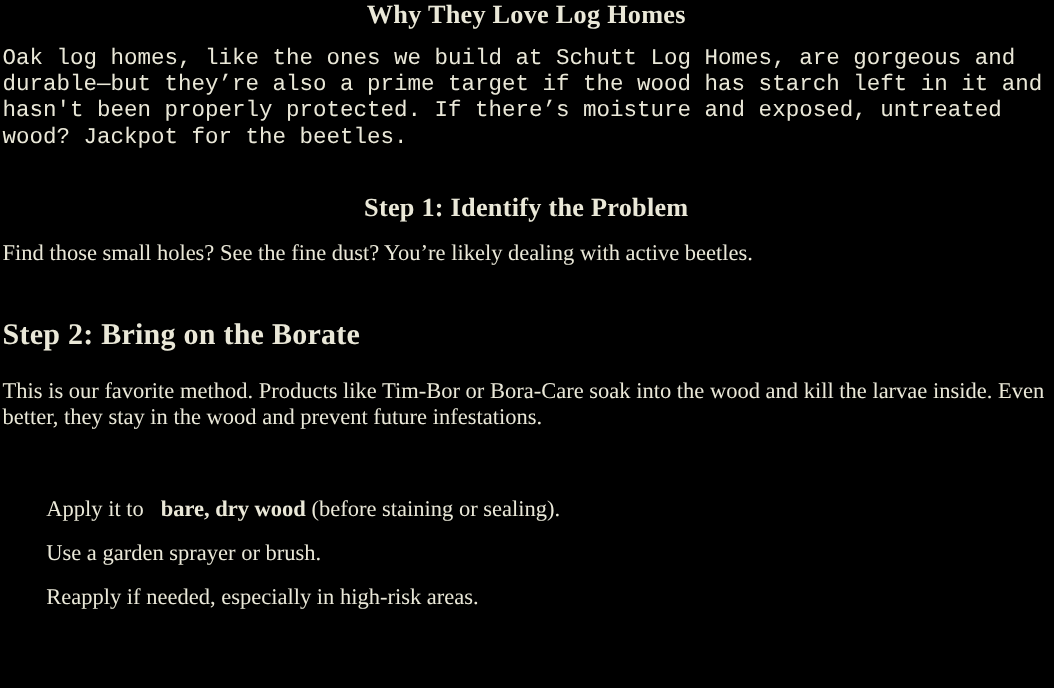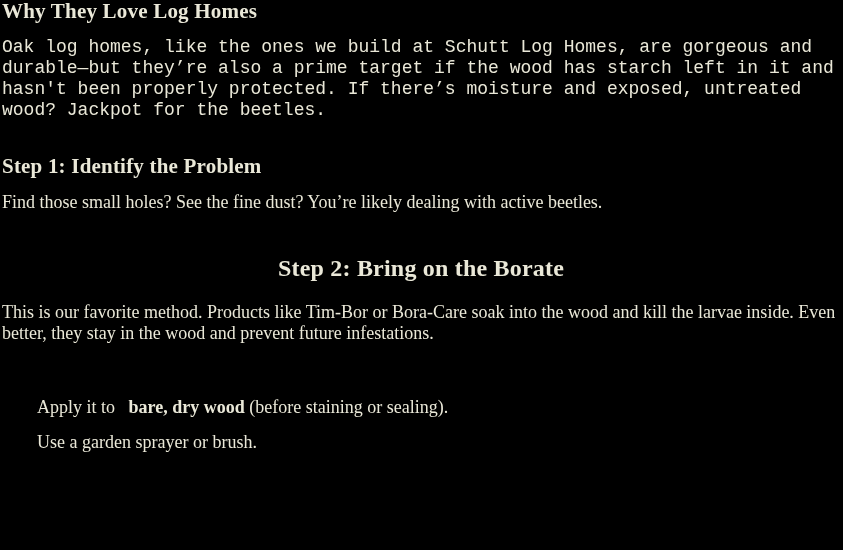--- a/index.html
+++ b/index.html
@@ -16,28 +16,28 @@
   }
   .doc {
     padding: 0 3px 0 2px;
   }
   .h-md {
     font-size: 21px;
     line-height: 23px;
     font-weight: bold;
     margin: 0;
     letter-spacing: 0.2px;
+    text-align: center;
   }
   .h-lg {
     font-size: 24px;
     line-height: 28px;
     font-weight: bold;
     margin: 41px 0 0 0;
     letter-spacing: 0.2px;
-    text-align: center;
   }
   .body-p {
     font-size: 18px;
     line-height: 21px;
     margin: 0;
   }
   .mt-para       { margin-top: 14px; font-family: Liberation Mono, monospace; }
   .mt-treat      { margin-top: 56px; }
   .mt-step1      { margin-top: 34px; }
   .mt-step1p     { margin-top: 14px; }
@@ -83,15 +83,20 @@
     <li class="tip">
       <span>Apply it to</span>
       <strong class="bold-part">bare, dry wood</strong>
       <span>(before staining or sealing).</span>
     </li>
     <li class="tip">
       <span>Use a garden sprayer or brush.</span>
       <strong class="bold-part"></strong>
       <span></span>
     </li>
+    <li class="tip">
+      <span>Reapply if needed, especially in high-risk areas.</span>
+      <strong class="bold-part"></strong>
+      <span></span>
+    </li>
   </ul>
 
 </div>
 
 </body></html>

